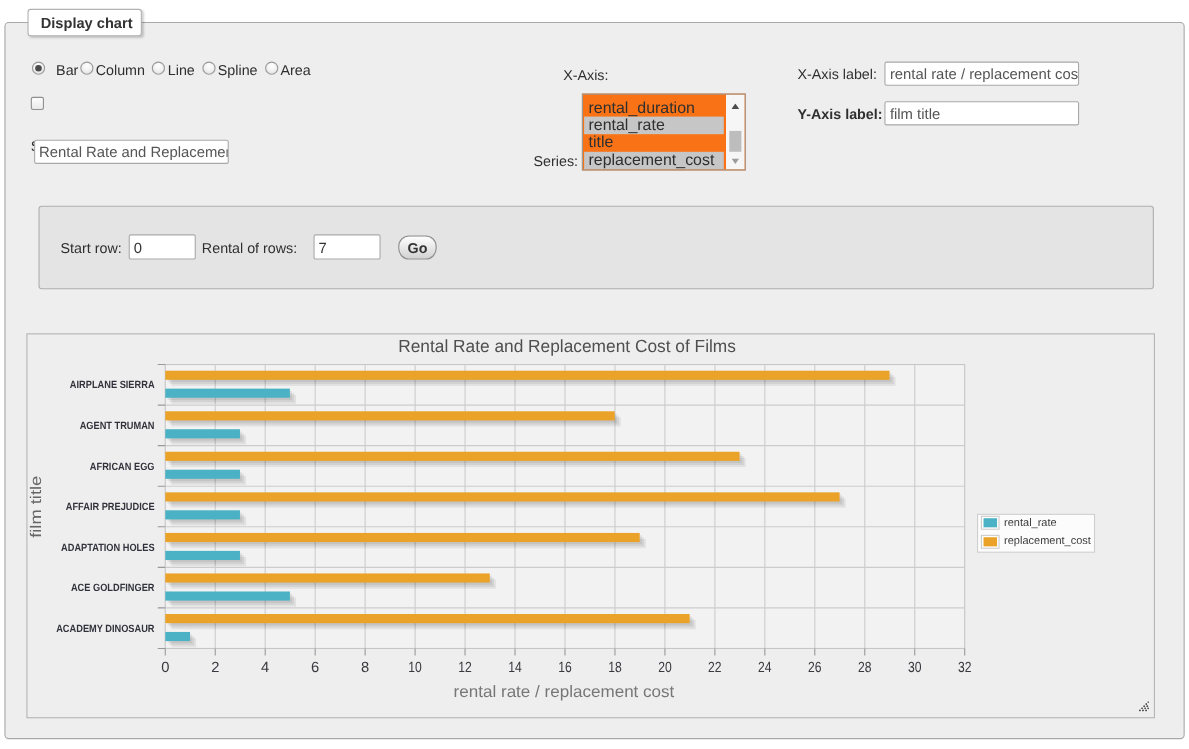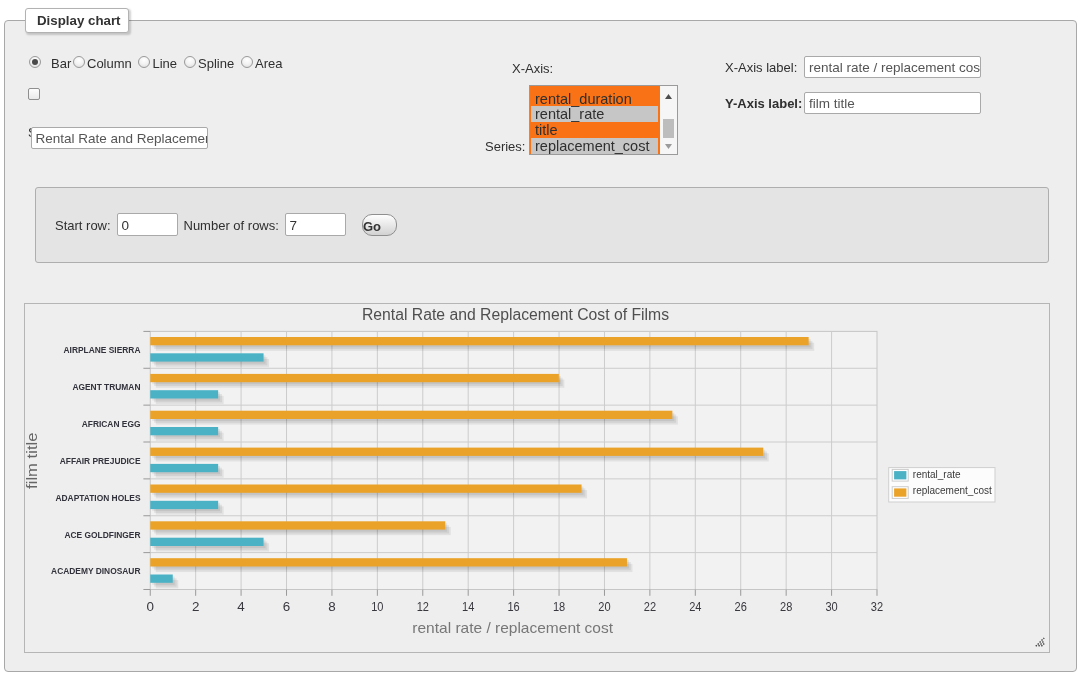--- a/index.html
+++ b/index.html
@@ -8,21 +8,21 @@
 #leg{left:25px;top:8px;width:102px;height:23px;background:#fff;border:1px solid #b2b2b2;border-radius:3px;box-shadow:1.5px 1.5px 2px rgba(0,0,0,0.18);}
 #leg span{position:absolute;left:11px;top:4px;font-size:13.3px;font-weight:bold;color:#333;}
 .lbl{font-size:13px;color:#2f2f2f;white-space:nowrap;}
 .radio{width:12.3px;height:12.3px;border-radius:50%;border:1px solid #9a9a9a;background:radial-gradient(circle at 50% 30%,#ffffff 0%,#f2f2f2 50%,#d8d8d8 100%);box-sizing:border-box;}
 .rdot{position:absolute;left:2.1px;top:2.1px;width:6px;height:6px;border-radius:50%;background:#4a4a4a;}
 .cb{width:12px;height:12px;border:1px solid #8f8f8f;background:linear-gradient(#fdfdfd,#e9e9e9);box-sizing:border-box;border-radius:2px;}
 .inp{background:#fff;border:1px solid #a9a9a9;border-radius:2px;box-sizing:border-box;overflow:hidden;white-space:nowrap;}
 .inp span{position:absolute;left:4px;top:3px;font-size:13.5px;color:#555;}
 #grayBox{left:35px;top:187px;width:1012px;height:73.5px;background:#e4e4e4;border:1px solid #aeaeae;border-radius:3px;}
 #chartBox{left:24px;top:303px;width:1024px;height:348px;background:#eeeeee;border:1px solid #b5b5b5;}
-#go{left:362px;top:214px;width:33px;height:20px;border:1px solid #8f8f8f;border-radius:10px;background:linear-gradient(#fefefe,#d2d2d2);}
+#go{left:362px;top:214px;width:33px;height:20px;border:1px solid #8f8f8f;border-radius:10px;background:linear-gradient(#fefefe,#d2d2d2);text-align:center;}
 #go span{font-size:13px;font-weight:bold;color:#333;position:relative;top:2px;}
 .opt{height:15.8px;font-size:14.5px;color:#2f2f2f;padding-left:4px;}
 </style></head>
 <body>
 <div id="page">
 <div class="abs" id="fs"></div>
 <div class="abs" id="leg">
       <span>Display chart</span>
     </div>
 
@@ -74,21 +74,21 @@
 <div class="abs lbl" style="left:725px;top:96px;font-weight:bold;">Y-Axis label:</div>
 <div class="abs inp" style="left:804px;top:92px;width:177px;height:22px;">
       <span>film title</span>
     </div>
 
 <div class="abs" id="grayBox"></div>
 <div class="abs lbl" style="left:55px;top:217.5px;">Start row:</div>
 <div class="abs inp" style="left:116.5px;top:212.5px;width:61px;height:23.5px;">
       <span style="top:4px;color:#333;">0</span>
     </div>
-<div class="abs lbl" style="left:183.5px;top:217.5px;">Number of rows:</div>
+<div class="abs lbl" style="left:183.5px;top:217.5px;">Rental of rows:</div>
 <div class="abs inp" style="left:284.5px;top:212.5px;width:61px;height:23.5px;">
       <span style="top:4px;color:#333;">7</span>
     </div>
 <div class="abs" id="go"><span>Go</span></div>
 
 <div class="abs" id="chartBox"></div>
 <svg class="abs" style="left:25px;top:304px;" width="1024" height="347" viewBox="0 0 1024 347" font-family="Liberation Sans,sans-serif">
 <text x="490.5" y="16" text-anchor="middle" font-size="16" fill="#4f4f4f" textLength="307" lengthAdjust="spacingAndGlyphs">Rental Rate and Replacement Cost of Films</text>
 <rect x="125.25" y="27.4" width="726.75" height="258.1" fill="#f2f2f2" stroke="#c6c6c6" stroke-width="1"></rect>
 <line x1="170.67" y1="27.4" x2="170.67" y2="285.5" stroke="#cccccc" stroke-width="1"></line>

